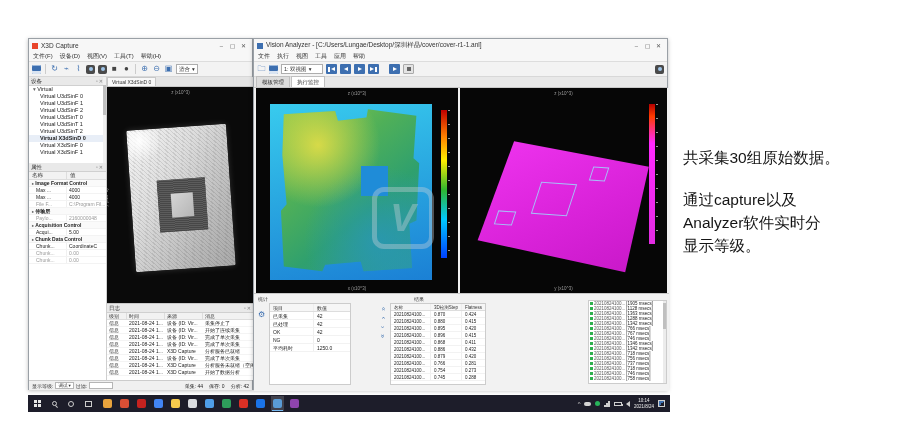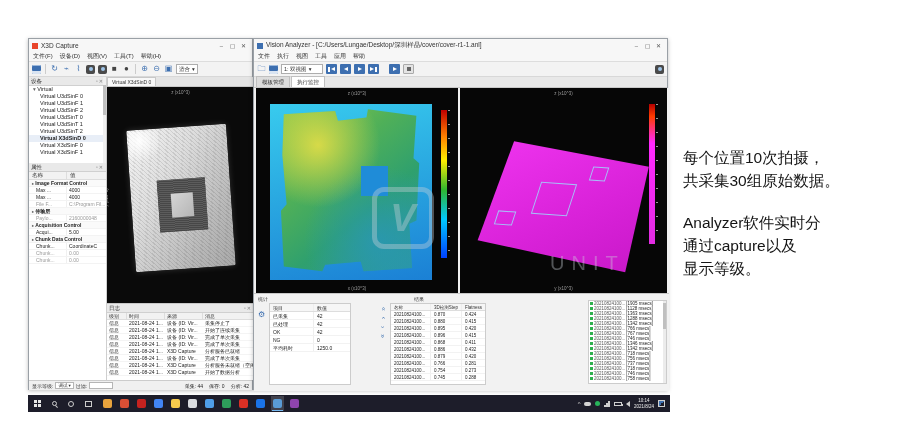--- a/index.html
+++ b/index.html
@@ -763,36 +763,34 @@
       <div class="vscroll" style="position:absolute;right:0;top:0;height:100%">
         <span class="thumb" style="top:2px;height:26px"></span>
       </div>
     </div>
   </div>
 </section>
 
 <div id="annotation">
   <div class="para">
 
-      <div>每个位置10次拍摄，</div>
       <div>共采集30组原始数据。</div>
     </div>
   <div class="para">
 
-  <div>Analyzer软件实时分</div>
-      <div>通过capture以及</div>
+  <div>通过capture以及</div>
+      <div>Analyzer软件实时分</div>
       <div>显示等级。</div>
     </div>
 </div>
 
 <div id="watermark">
   <div class="wm-logo">
     <span>V</span>
   </div>
-  <span class="wm-latin">UNIT</span>
 </div>
 
 <div id="taskbar">
   <span class="tb-sys">
       <span class="win-logo"></span>
     </span>
   <span class="tb-sys">
       <span class="mag"></span>
     </span>
   <span class="tb-sys">

